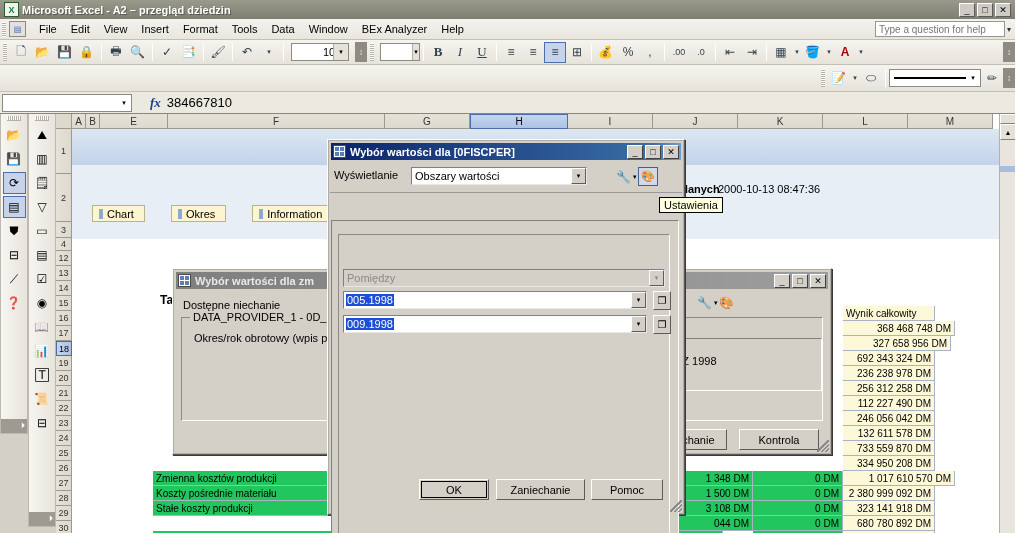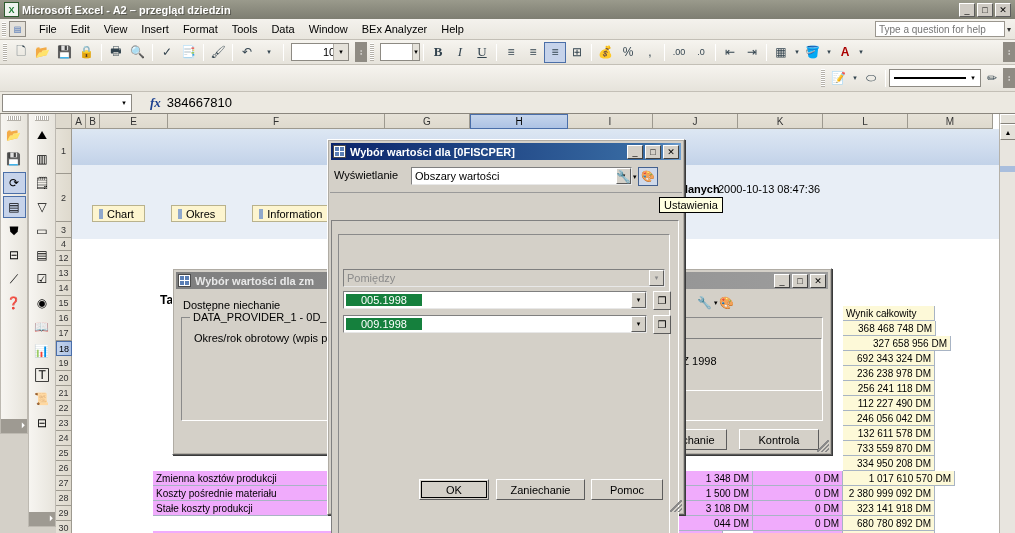--- a/index.html
+++ b/index.html
@@ -195,21 +195,21 @@
   .infolabel {
     position: absolute; font-size: 11px; color: #000;
   }
   .boldlbl { font-weight: bold; }
 
   .datatbl { position: absolute; left: 0; }
   .drow { display: flex; height: 15px; }
   .dcell {
     border-right: 1px solid #a8b4c4; border-bottom: 1px solid #a8b4c4;
     font-size: 10px; padding: 0 3px; display: flex; align-items: center;
-    background: #f0abfc; white-space: nowrap; overflow: hidden;
+    background: #22c55e; white-space: nowrap; overflow: hidden;
   }
   .dcell.lbl { justify-content: flex-start; }
   .dcell.num { justify-content: flex-end; }
   .dcell.hdr { background: #fdf9d8; font-weight: normal; justify-content: flex-start; }
   .dcell.tot { background: #fdf9d8; justify-content: flex-end; }
   .bgfill {
     position: absolute; background: #e4ecf5;
   }
 
   
@@ -268,21 +268,21 @@
   }
   .sunken {
     border: 1px solid #808080; border-right-color:#fff; border-bottom-color:#fff;
     background: #d4d0c8;
   }
   .fld {
     background: #fff; border: 1px solid #7f7f7f;
     border-right-color:#e8e8e8; border-bottom-color:#e8e8e8;
     height: 18px; display: flex; align-items: center; font-size: 11px;
   }
-  .fld .sel-text { background: #15803d; color: #fff; padding: 0 15px; margin-left:2px;text-align:right; }
+  .fld .sel-text { background: #1d4ed8; color: #fff; padding: 0 1px; margin-left:2px;text-align:right; }
   .fld .arr {
     width: 15px; height: 16px; margin-left: auto; background: #d4d0c8;
     border-top: 1px solid #fff; border-left: 1px solid #fff;
     border-right: 1px solid #5c5c5c; border-bottom: 1px solid #5c5c5c;
     display: flex; align-items: center; justify-content: center; font-size: 7px;
   }
   .fld.disabled { background: #d4d0c8; color: #8a8a8a; }
   .sqbtn {
     width: 18px; height: 19px; background: #d4d0c8;
     border-top: 1px solid #fff; border-left: 1px solid #fff;
@@ -531,33 +531,33 @@
         <div class="infolabel boldlbl" style="left:600px;top:54px;">ć danych</div>
         <div class="infolabel" style="left:646px;top:54px;">2000-10-13 08:47:36</div>
 
         <div class="infolabel boldlbl" style="left:88px;top:164px;font-size:12px;">Ta</div>
 
         <div class="datatbl" style="left:771px;top:177px;">
           <div class="drow">
             <div class="dcell hdr" style="width:92px;">Wynik całkowity</div>
           </div>
           <div class="drow">
-              <div class="dcell tot" style="width:93px;text-align:right;">368 468 748 DM</div>
+              <div class="dcell tot" style="width:112px;text-align:right;">368 468 748 DM</div>
             </div>
           <div class="drow">
               <div class="dcell tot" style="width:108px;">327 658 956 DM</div>
             </div>
           <div class="drow">
               <div class="dcell tot" style="width:92px;">692 343 324 DM</div>
             </div>
           <div class="drow">
               <div class="dcell tot" style="width:92px;">236 238 978 DM</div>
             </div>
           <div class="drow">
-              <div class="dcell tot" style="width:92px;">256 241 118 DM</div>
+              <div class="dcell tot" style="width:92px;">256 312 258 DM</div>
             </div>
           <div class="drow">
               <div class="dcell tot" style="width:92px;">112 227 490 DM</div>
             </div>
           <div class="drow">
               <div class="dcell tot" style="width:92px;">246 056 042 DM</div>
             </div>
           <div class="drow">
               <div class="dcell tot" style="width:92px;">132 611 578 DM</div>
             </div>
@@ -699,21 +699,21 @@
           </div>
         <div class="dt-text">Wybór wartości dla [0FISCPER]</div>
         <div class="dbtns">
           <div class="dbtn">_</div>
           <div class="dbtn">□</div>
           <div class="dbtn">✕</div>
         </div>
       </div>
 
       <div style="position:absolute; left:6px; top:29px; font-size:11px;">Wyświetlanie</div>
-      <div class="fld" style="position:absolute; left:83px; top:27px; width:221px;">
+      <div class="fld" style="position:absolute; left:83px; top:27px; width:176px;">
         <span style="margin-left:3px;">Obszary wartości</span>
         <span class="arr">▾</span>
       </div>
       <div class="dlg-toolicon" style="position:absolute; left:288px; top:27px;">
         <span class="wrench">🔧</span>
         <span style="font-size:7px;">▾</span>
         <span class="minibtn-sel">🎨</span>
       </div>
 
       <div class="tooltip" style="left:331px; top:57px;">Ustawienia</div>

